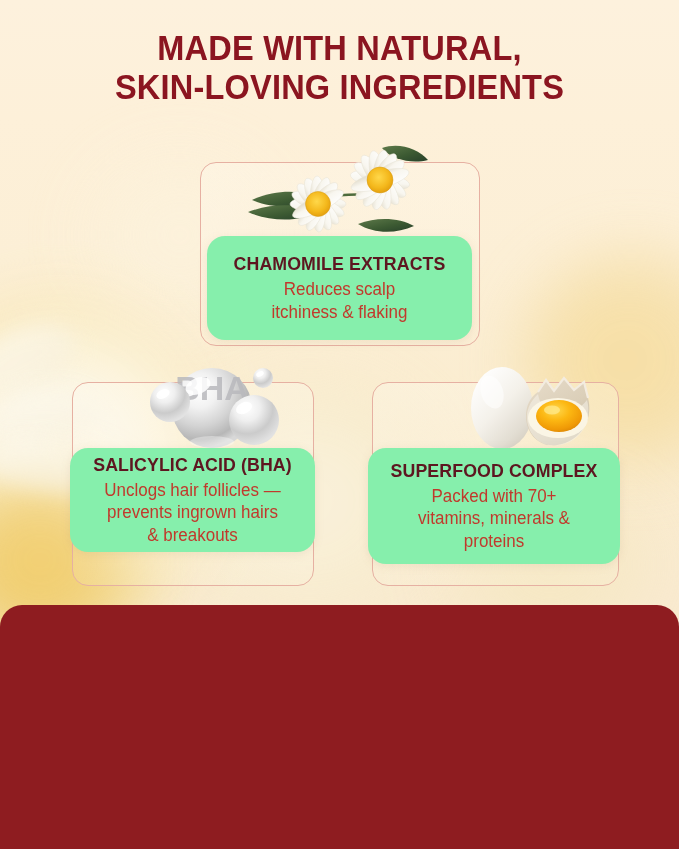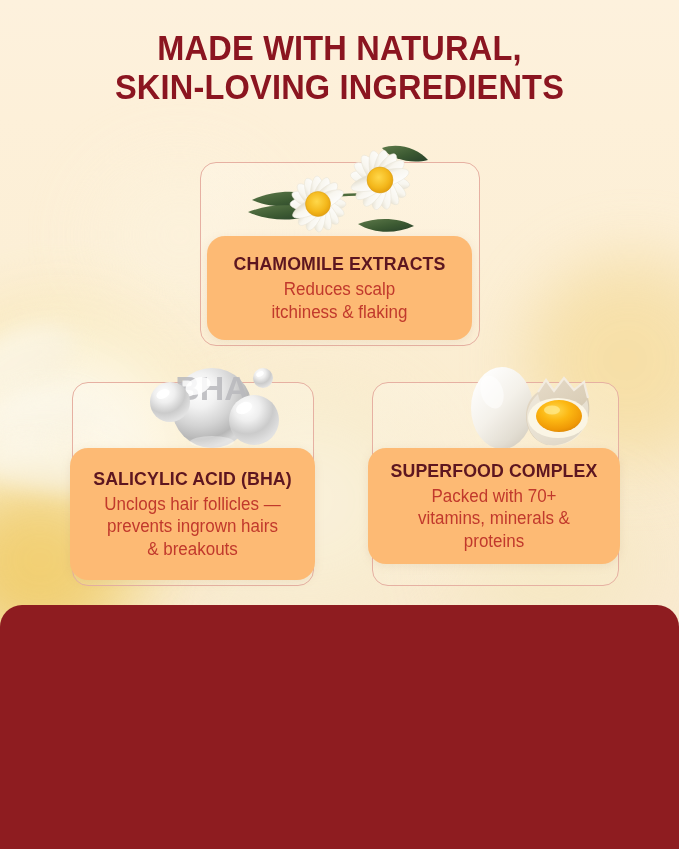--- a/index.html
+++ b/index.html
@@ -33,36 +33,36 @@
     text-align:center;line-height:1.12;
     font-weight:bold;font-size:35px;letter-spacing:.2px;
     transform:scaleX(.93);transform-origin:50% 0;
   }
   .heading .ln{display:block;white-space:nowrap;}
 
   
   .card{position:absolute;z-index:4;border:1.6px solid #e6b0a2;border-radius:16px;
         background:linear-gradient(180deg,rgba(255,250,240,.30),rgba(255,247,232,.12));}
   .whitebox{
-    position:absolute;z-index:6;background:#fdba74;border-radius:18px;
+    position:absolute;z-index:6;background:#86efac;border-radius:18px;
     box-shadow:0 2px 10px rgba(160,120,90,.13);
     text-align:center;
     display:flex;flex-direction:column;justify-content:center;
   }
   .ing-title{font-weight:bold;font-size:18.5px;color:#5d1620;letter-spacing:.1px;
              transform:scaleX(.96);white-space:nowrap;margin-bottom:3px;}
   .ing-desc{font-size:17.5px;color:#c1392c;line-height:1.27;transform:scaleX(.97);}
 
   
   #card-chamomile{left:200px;top:162px;width:278px;height:182px;}
   #box-chamomile{left:207px;top:236px;width:265px;height:104px;}
   #img-chamomile{position:absolute;z-index:5;left:232px;top:138px;width:212px;height:110px;}
 
   #card-bha{left:72px;top:382px;width:240px;height:202px;}
-  #box-bha{left:70px;top:448px;width:245px;height:132px;}
+  #box-bha{left:70px;top:448px;width:245px;height:104px;}
   #img-bha{position:absolute;z-index:5;left:136px;top:358px;width:160px;height:108px;}
 
   #card-superfood{left:372px;top:382px;width:245px;height:202px;}
   #box-superfood{left:368px;top:448px;width:252px;height:116px;}
   #img-superfood{position:absolute;z-index:5;left:452px;top:358px;width:152px;height:102px;}
 
   
   #benefits{
     position:absolute;left:0;top:605px;width:679px;height:244px;z-index:7;
     background:#8e1c20;border-radius:22px 22px 0 0;

